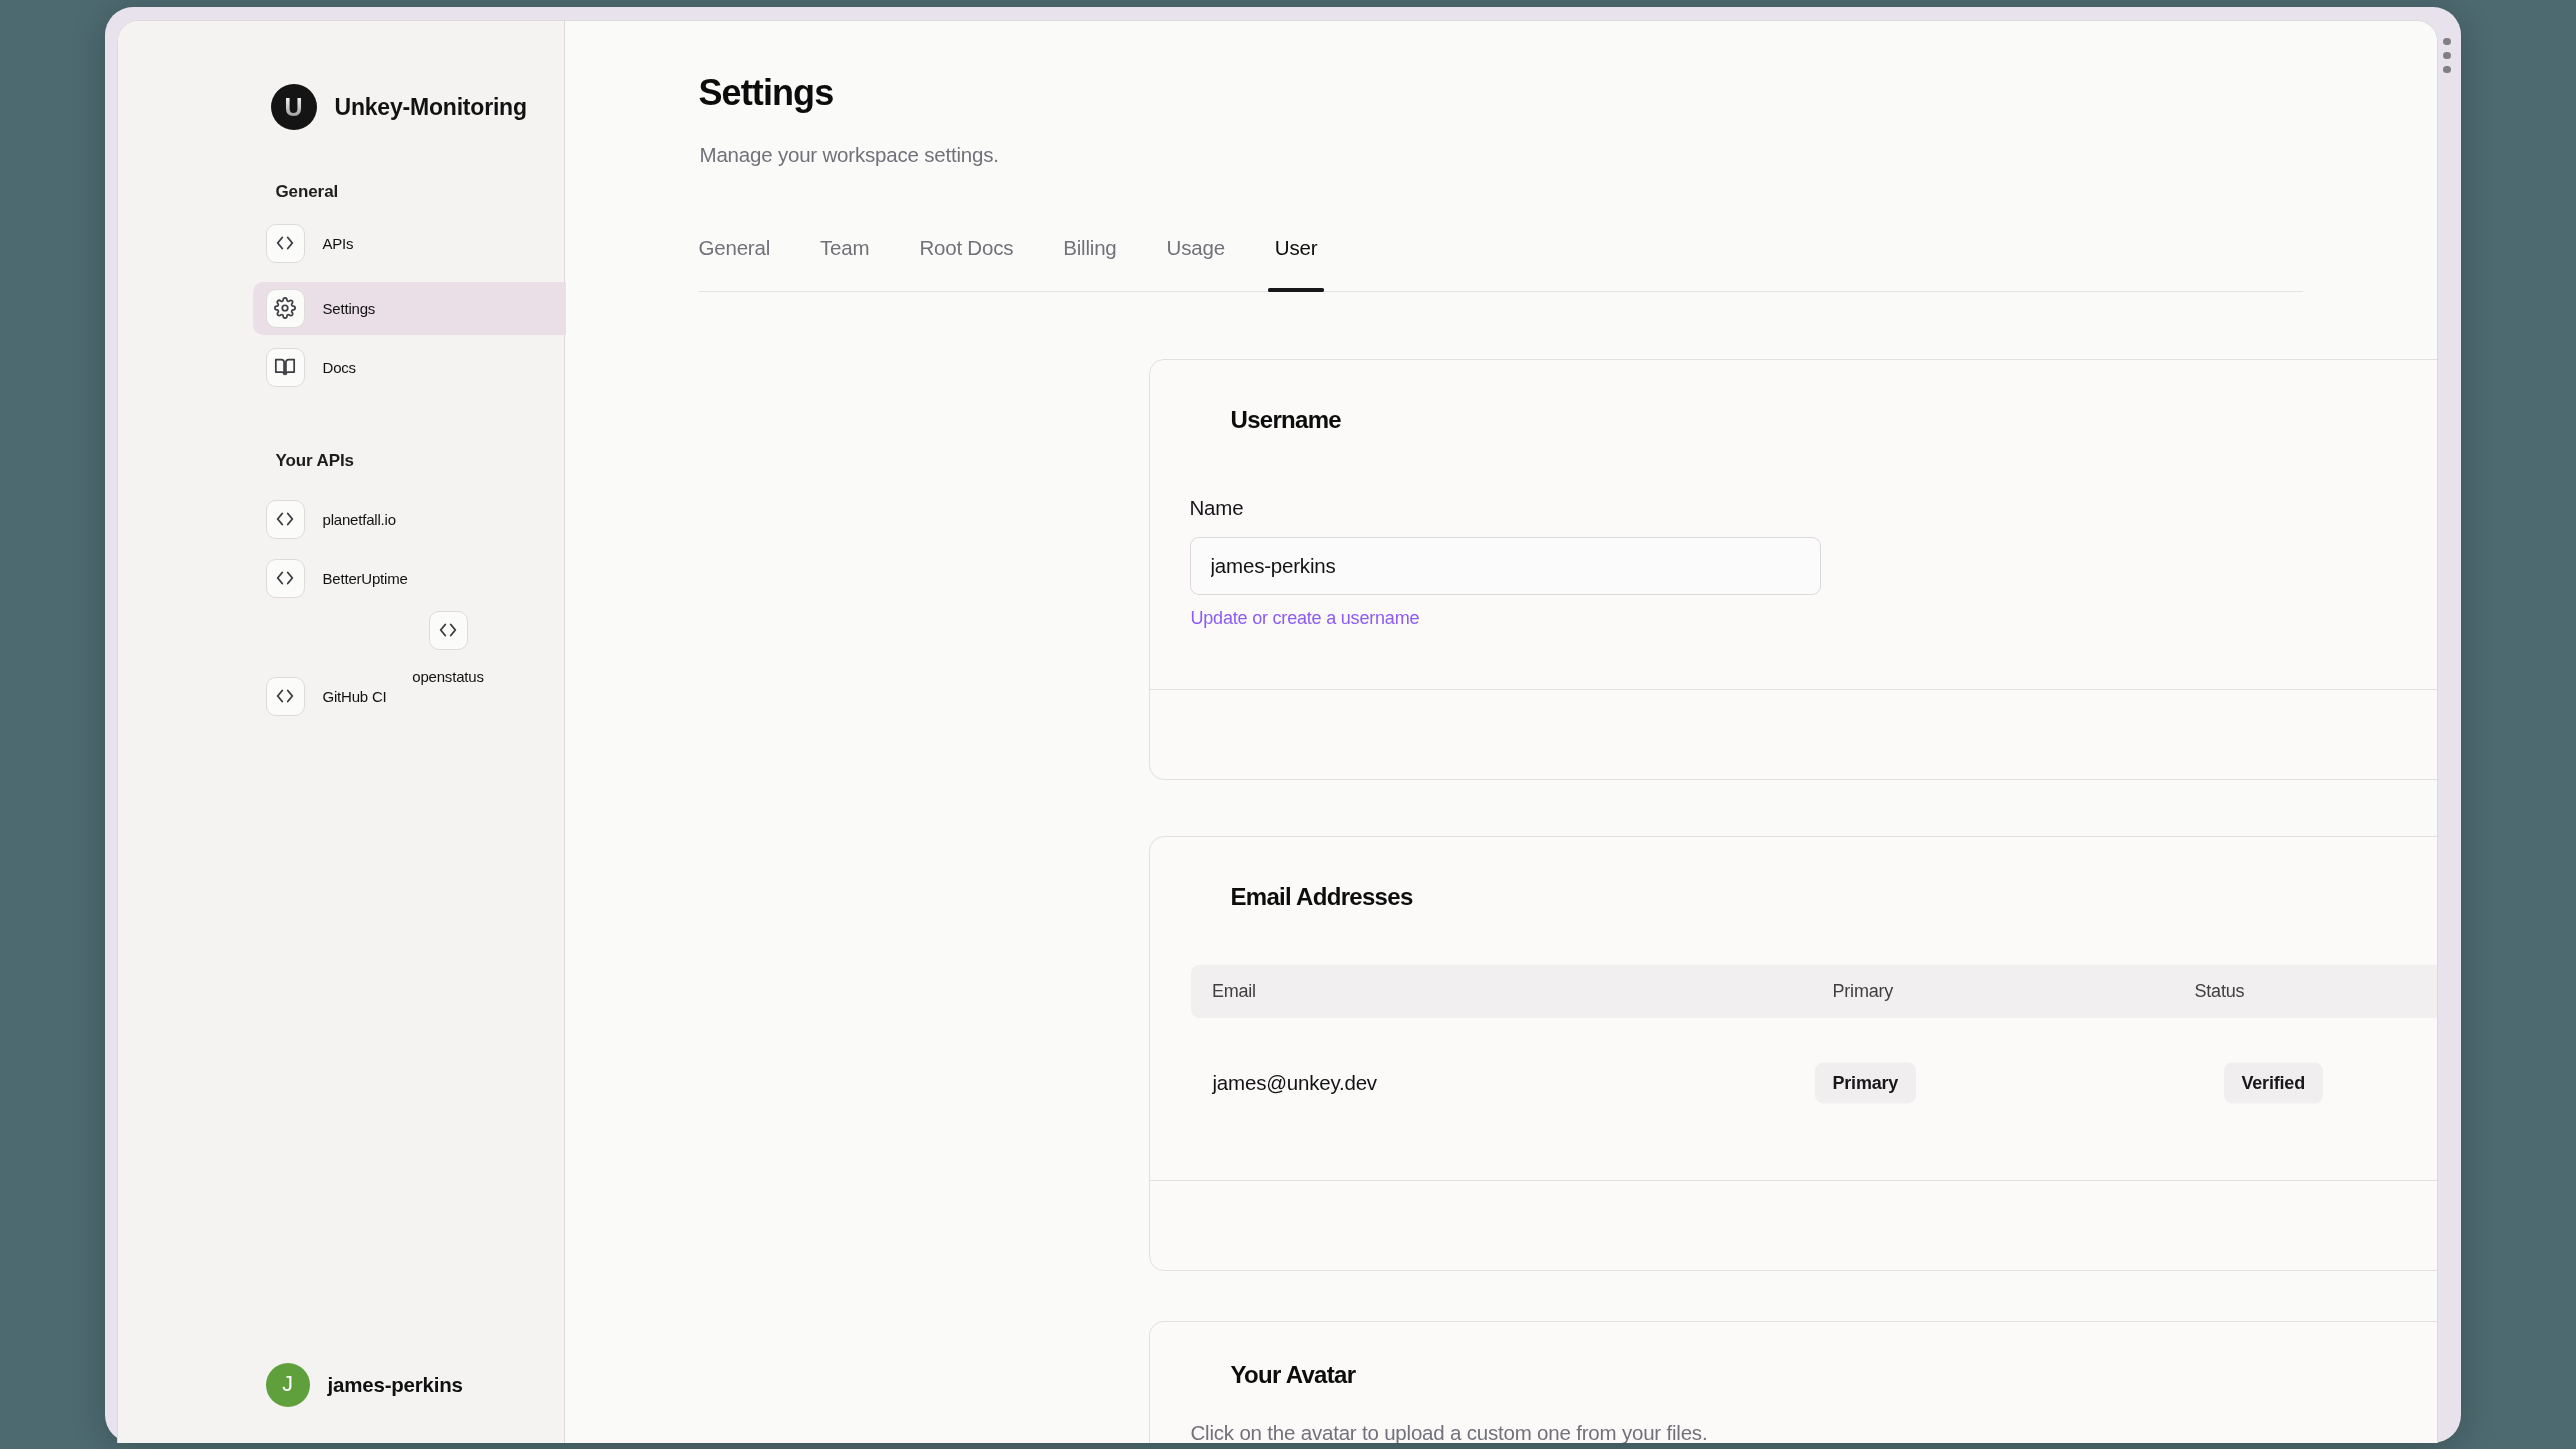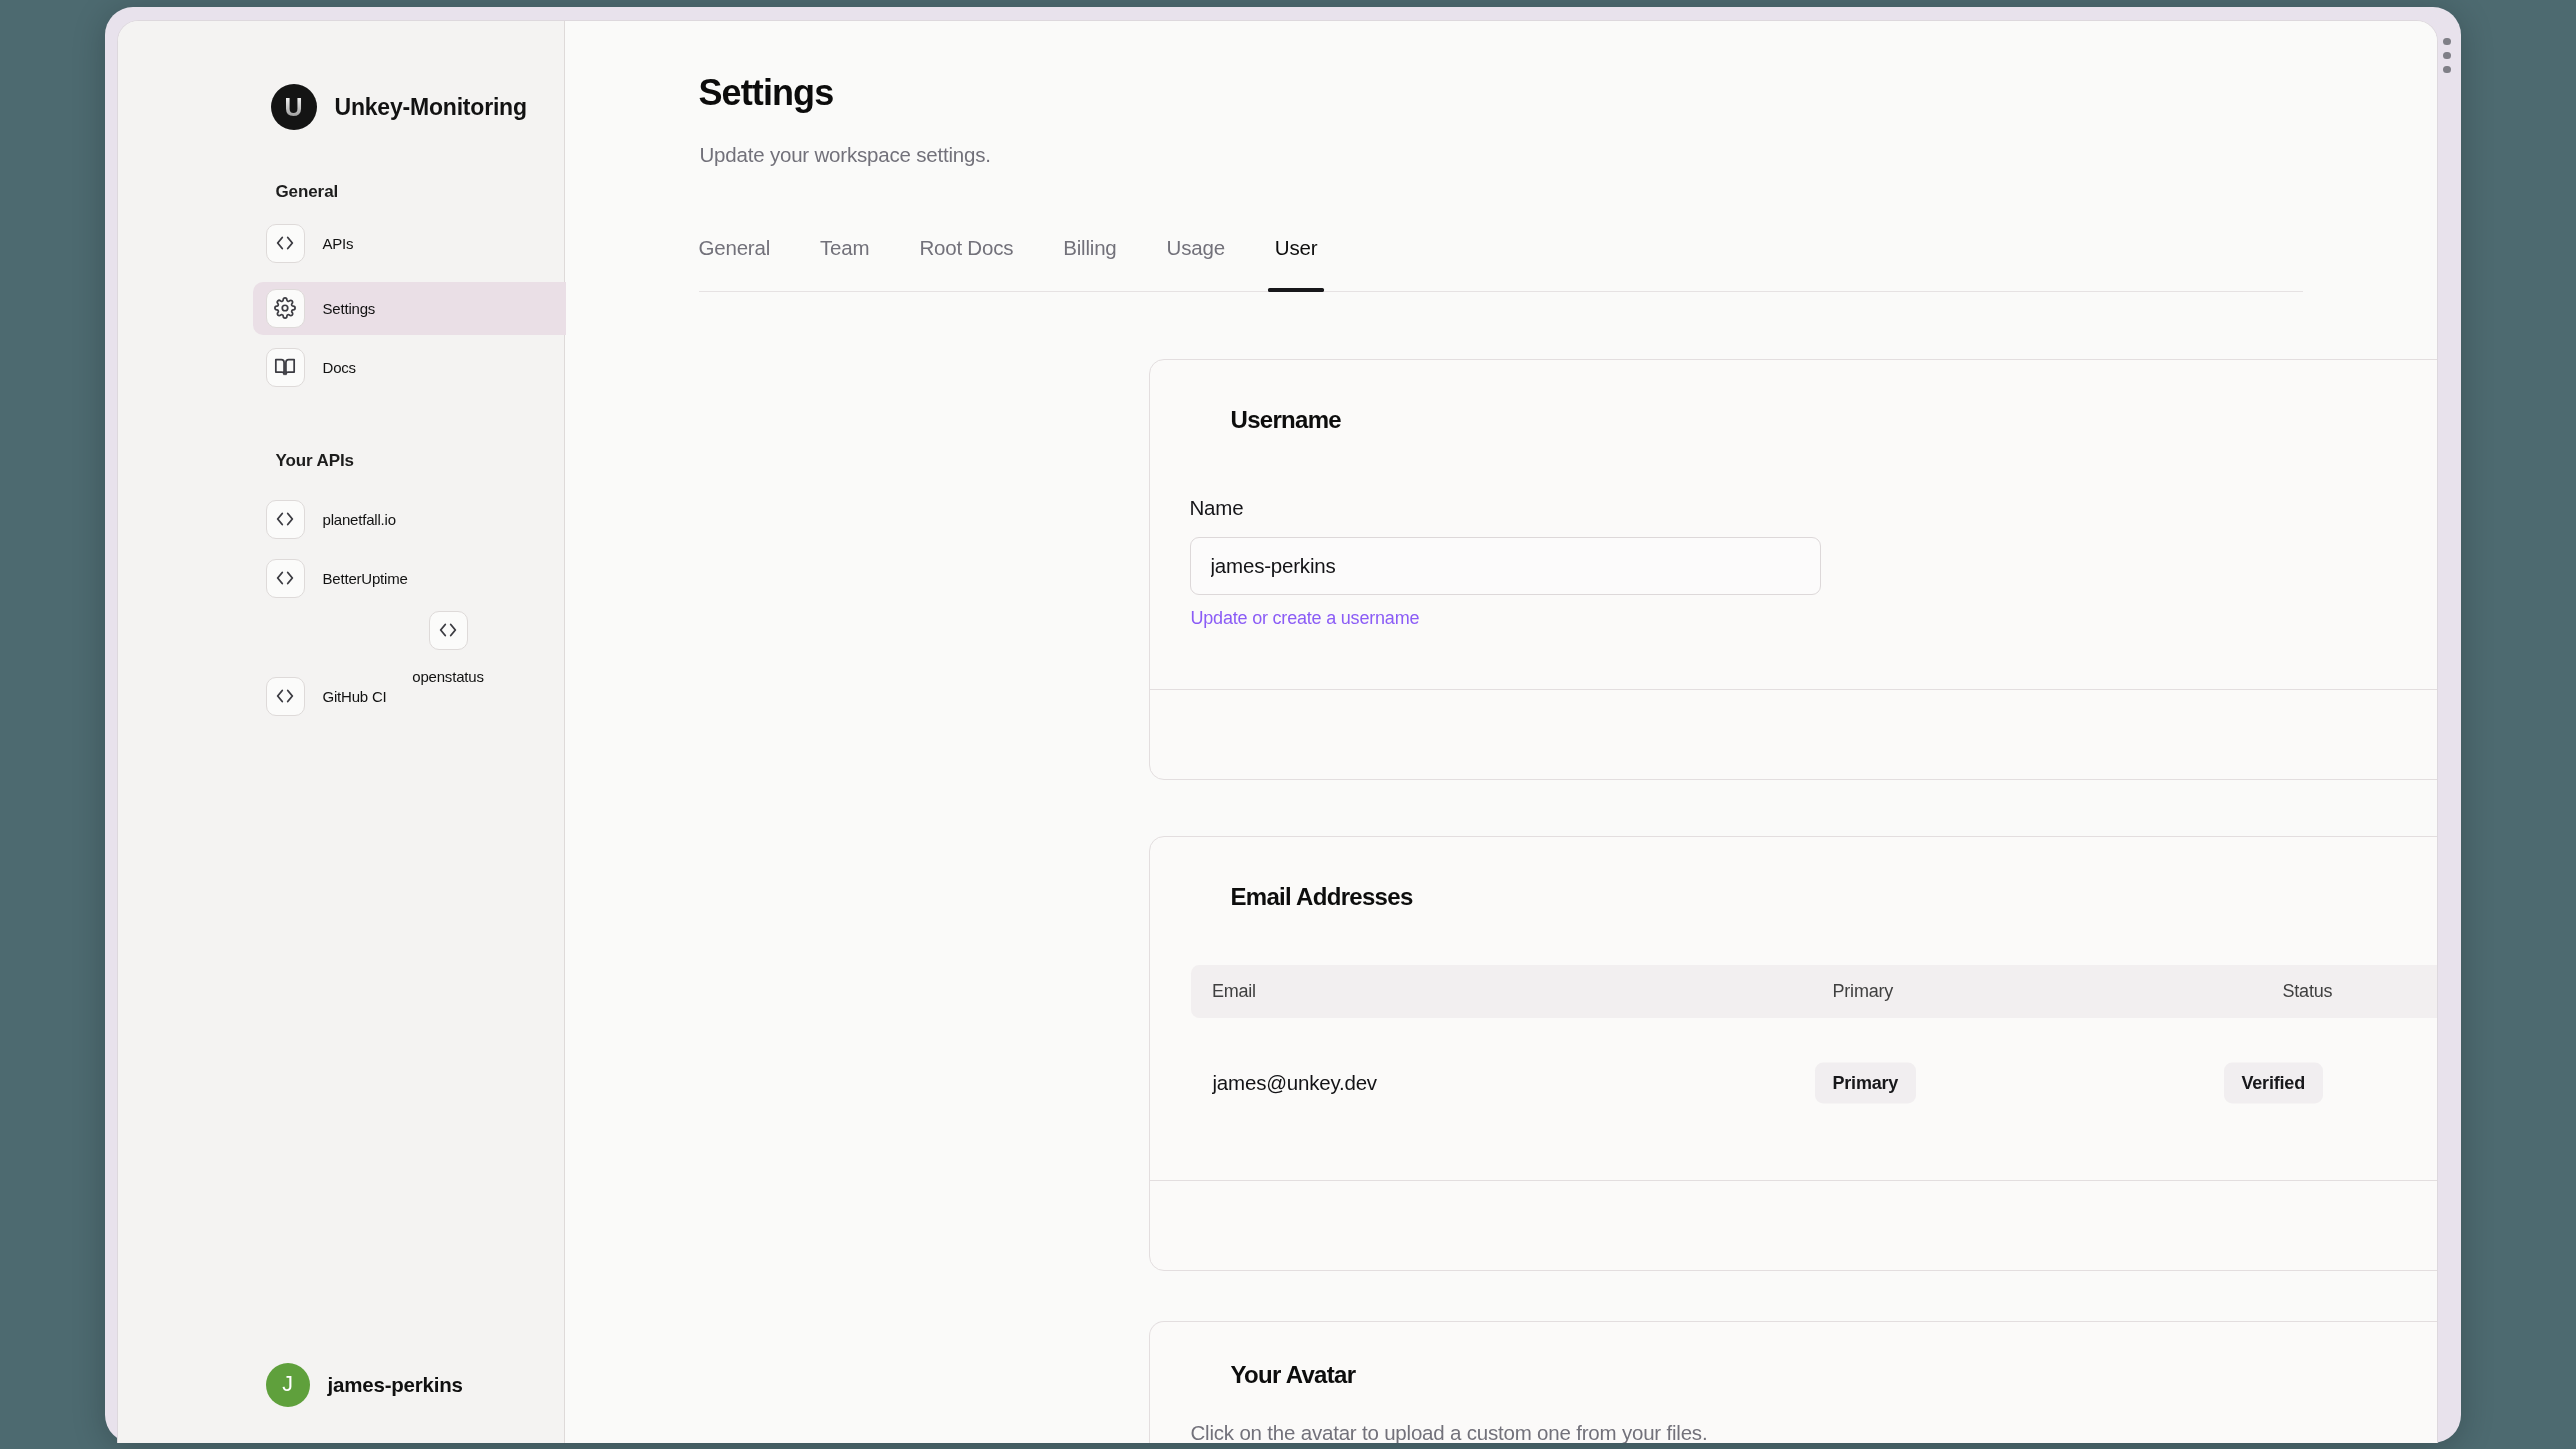--- a/index.html
+++ b/index.html
@@ -353,21 +353,21 @@
   .th {
     position: absolute;
     top: 50%;
     transform: translateY(-50%);
     font-size: 18px;
     color: #404040;
     letter-spacing: -0.2px;
   }
   .th.c0 { left: 21.4px; }
   .th.c1 { left: 642px; }
-  .th.c2 { left: 1092px; text-align: center; }
+  .th.c2 { left: 1004px; text-align: center; }
 
   .email-row {
     position: relative;
     height: 79px;
     margin-top: 26px;
   }
   .td {
     position: absolute;
     top: 50%;
     transform: translateY(-50%);
@@ -503,21 +503,21 @@
             <polyline points="9,5 16,12 9,19"></polyline>
           </svg>
         </span>
       </div>
 
     </nav>
 
     <main id="main">
 
       <h1 id="page-title">Settings</h1>
-      <div id="page-subtitle">Update your workspace settings.</div>
+      <div id="page-subtitle">Manage your workspace settings.</div>
 
       <div id="tabs">
         <div class="tab">General</div>
         <div class="tab">Team</div>
         <div class="tab">Root Docs</div>
         <div class="tab">Billing</div>
         <div class="tab">Usage</div>
         <div class="tab active">User</div>
       </div>
 

